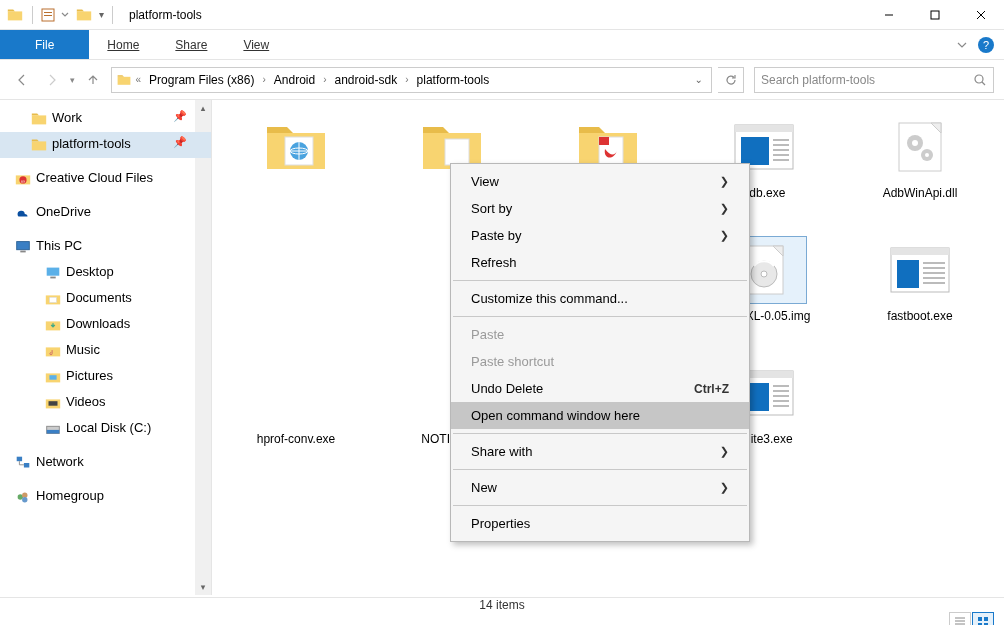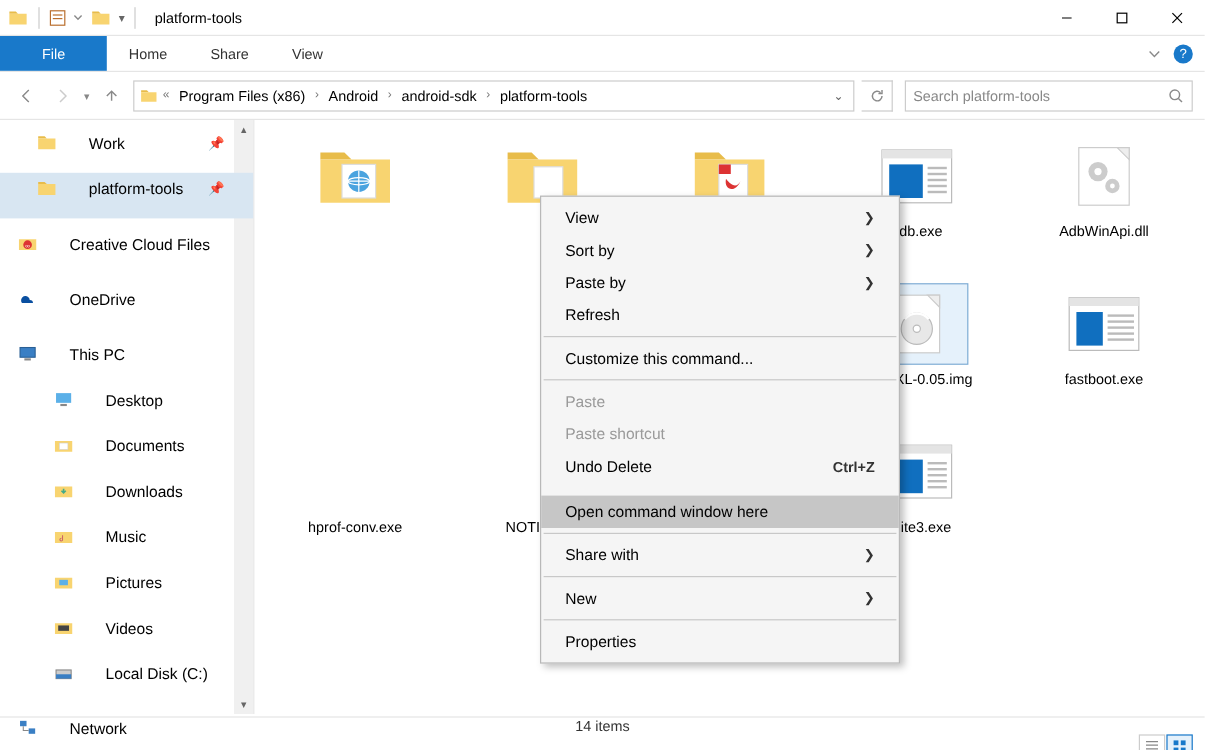--- a/index.html
+++ b/index.html
@@ -11,59 +11,59 @@
 .titlebar .qat svg.folder { width: 18px; height: 18px; }
 .titlebar .divider { width: 1px; height: 18px; background: #ccc; margin: 0 2px; }
 .titlebar .title { margin-left: 8px; font-size: 12px; }
 .titlebar .winctl { margin-left: auto; display: flex; }
 .titlebar .winctl div { width: 46px; height: 30px; display: flex; align-items: center; justify-content: center; }
 .titlebar .winctl svg { width: 10px; height: 10px; }
 
 
 .ribbon { height: 30px; display: flex; align-items: stretch; border-bottom: 1px solid #e5e5e5; font-size: 12px; }
 .ribbon .file { background: #1979ca; color: #fff; padding: 0 35px; display: flex; align-items: center; }
-.ribbon .tab { padding: 0 18px; display: flex; align-items: center; color: #333; }
+.ribbon .tab { padding: 0 18px; display: flex; align-items: center; color: #333; text-decoration: underline; }
 .ribbon .collapse { margin-left: auto; display: flex; align-items: center; padding: 0 10px; gap: 10px; }
 .ribbon .help { width: 16px; height: 16px; border-radius: 50%; background: #1979ca; color: #fff; font-size: 11px; display: flex; align-items: center; justify-content: center; }
 
 
 .navbar { height: 40px; display: flex; align-items: center; padding: 6px 10px; gap: 6px; border-bottom: 1px solid #e5e5e5; }
 .navbar .arrow { width: 24px; height: 24px; display: flex; align-items: center; justify-content: center; color: #555; }
 .navbar .arrow.disabled { color: #bbb; }
 .navbar .addr { flex: 1; height: 26px; border: 1px solid #ccc; display: flex; align-items: center; font-size: 12px; padding: 0 4px; gap: 2px; overflow: hidden; }
 .navbar .addr .crumb { display: flex; align-items: center; padding: 0 4px; white-space: nowrap; }
 .navbar .addr .sep { color: #777; font-size: 10px; padding: 0 2px; }
 .navbar .refresh { width: 26px; height: 26px; border: 1px solid #ccc; border-left: none; display: flex; align-items: center; justify-content: center; }
 .navbar .search { width: 240px; height: 26px; border: 1px solid #ccc; display: flex; align-items: center; padding: 0 6px; color: #888; font-size: 12px; margin-left: 4px; }
 .navbar .search .mag { margin-left: auto; }
 
 
 .body { display: flex; height: 495px; }
 .sidebar { width: 215px; border-right: 1px solid #e5e5e5; padding: 6px 0; position: relative; font-size: 13px; }
 .sidebar .sb-scroll { position: absolute; right: 0; top: 0; bottom: 0; width: 16px; background: #f0f0f0; }
 .sidebar .sb-scroll .sb-up, .sidebar .sb-scroll .sb-dn { height: 16px; display:flex;align-items:center;justify-content:center;color:#666;font-size:9px; }
-.sidebar .item { display: flex; align-items: center; padding: 4px 8px 16px 30px; gap: 26px; position: relative; }
+.sidebar .item { display: flex; padding: 4px 8px 4px 30px; gap: 4px; position: relative; }
 .sidebar .item.sel { background: #d8e6f2; }
 .sidebar .item .pin { position: absolute; right: 24px; color: #888; font-size: 11px; }
 .sidebar .item.group { padding-left: 14px; margin-top: 8px; }
 .sidebar .item.sub { padding-left: 44px; }
 .sidebar .icon { width: 18px; height: 18px; display: inline-flex; align-items: center; justify-content: center; }
 
 .content { flex: 1; position: relative; padding: 14px 10px; }
 .grid { display: grid; grid-template-columns: repeat(5, 148px); gap: 36px 8px; }
 .file-item { display: flex; flex-direction: column; align-items: center; text-align: center; font-size: 12px; gap: 6px; }
 .file-item.sel .thumb { outline: 1px solid #7aaad4; background: #e5f1fb; }
 .file-item .thumb { width: 84px; height: 66px; display: flex; align-items: center; justify-content: center; padding: 2px; }
 .file-item .label { max-width: 130px; word-wrap: break-word; line-height: 1.25; }
 
 
 .ctxmenu { position: absolute; left: 238px; top: 63px; width: 300px; background: #f5f5f5; border: 1px solid #b8b8b8; box-shadow: 3px 3px 6px rgba(0,0,0,0.25); font-size: 13px; padding: 4px 0; z-index: 10; }
 .ctxmenu .mi { padding: 6px 20px; display: flex; align-items: center; justify-content: space-between; position: relative; }
 .ctxmenu .mi.disabled { color: #9a9a9a; }
-.ctxmenu .mi.hover { background: #c6c6c6; margin-top: 11px; }
+.ctxmenu .mi.hover { background: #c6c6c6; }
 .ctxmenu .msep { height: 1px; background: #c8c8c8; margin: 4px 2px; }
 .ctxmenu .arrow { font-size: 11px; color: #333; }
 .ctxmenu .shortcut { color: #333; font-size: 12px; font-weight: bold; }
 
 
 .status { position: absolute; bottom: 0; left: 0; right: 0; height: 28px; border-top: 1px solid #e5e5e5; display: flex; align-items: center; padding: 0 10px; font-size: 12px; color: #333; flex-direction: column; }
 .status .views { margin-left: auto; display: flex; gap: 1px; }
 .status .views div { width: 22px; height: 20px; border: 1px solid #ccc; display:flex;align-items:center;justify-content:center; }
 .status .views div.active { border-color: #1979ca; background: #e5f1fb; }
 

